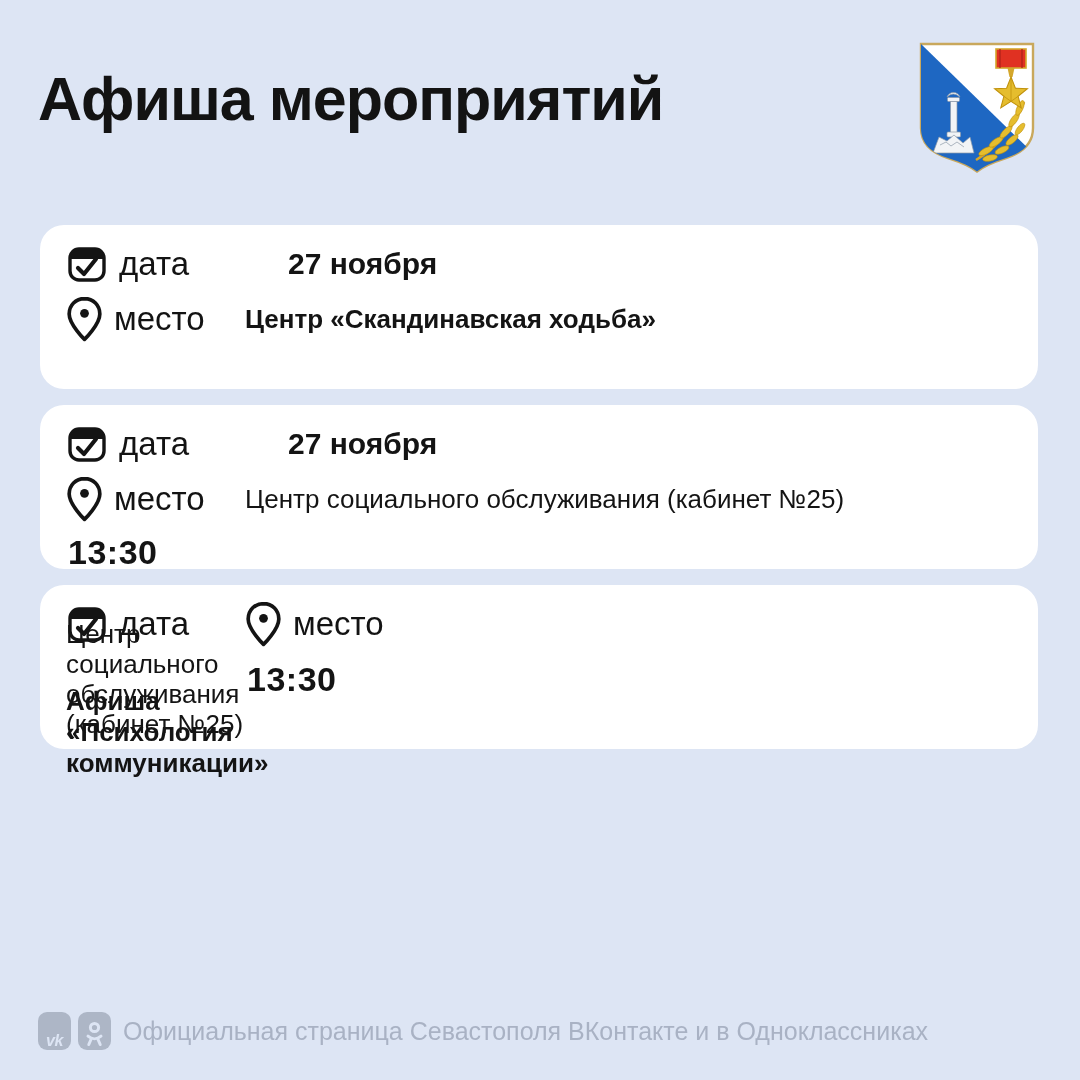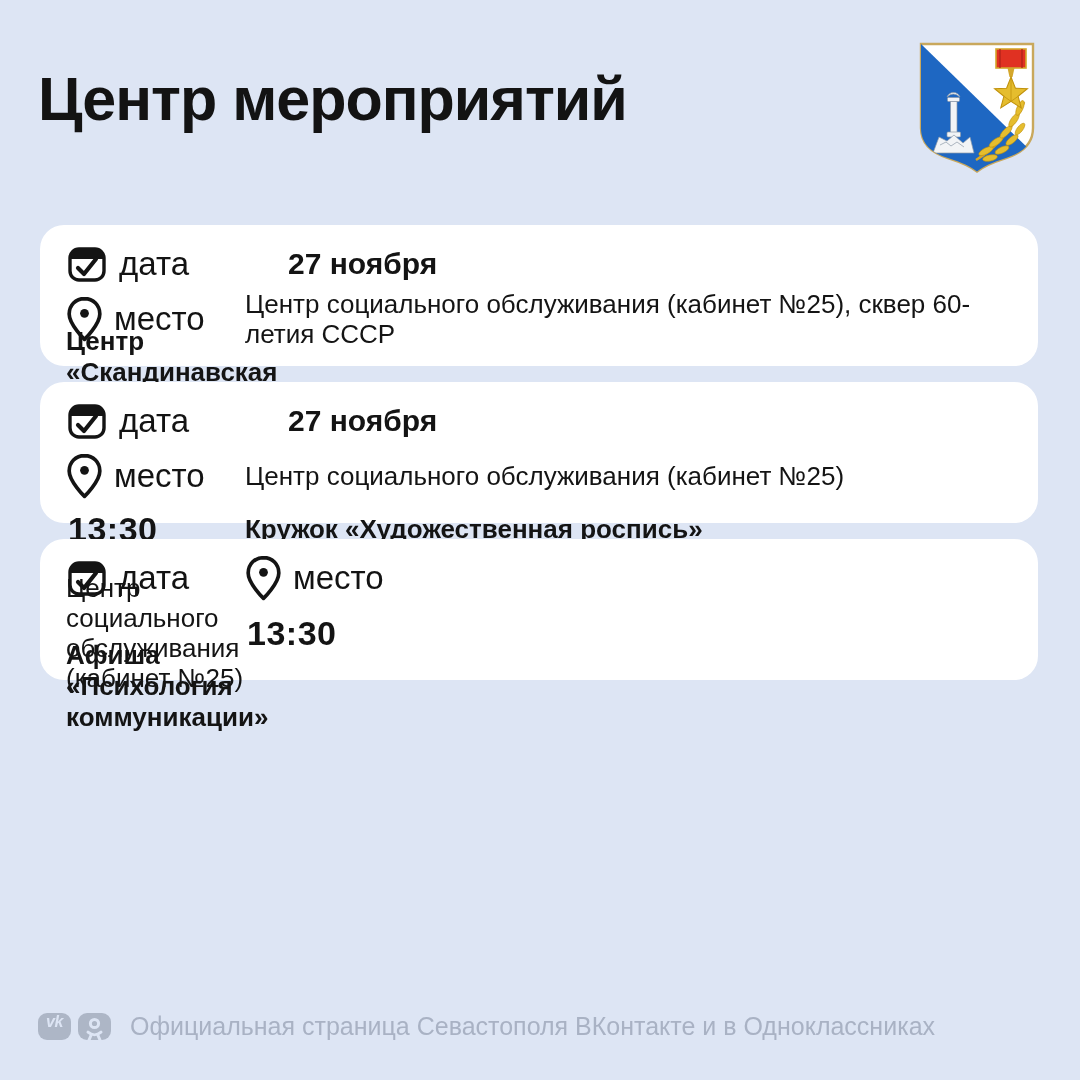--- a/index.html
+++ b/index.html
@@ -17,55 +17,55 @@
     color:#131313;margin:0;
   }
   .emblem{
     position:absolute;left:916px;top:40px;width:122px;height:136px;
   }
   .cards{
     position:absolute;left:40px;top:225px;width:998px;
     display:flex;flex-direction:column;gap:16px;
   }
   .card{
-    background:#ffffff;border-radius:24px;height:141px;
+    background:#ffffff;border-radius:24px;height:164px;
     box-sizing:border-box;padding:15px 26px 0 26px;
     display:grid;
     grid-template-columns:179px 1fr;
     grid-template-rows:48px 62px 44px;
     align-items:center;
   }
   .left-cell{display:flex;align-items:center;gap:11px;}
   .left-label{font-size:33px;font-weight:400;color:#131313;}
   .time{font-size:34px;font-weight:600;letter-spacing:0.5px;padding-left:2px;}
   .ev-date{font-size:30px;font-weight:700;margin-left:43px;}
   .ev-location{font-size:26px;font-weight:400;line-height:30px;}
   .ev-title{font-size:26px;font-weight:700;}
   .icon-box{display:inline-flex;align-items:center;justify-content:center;}
   .footer{
     position:absolute;left:38px;top:1012px;
     display:flex;align-items:center;gap:7px;
   }
   .soc-icon{
-    width:33px;height:27px;border-radius:9px;background:#adb6c6;
-    display:inline-flex;align-items:flex-start;justify-content:center;font-style:italic;
+    width:33px;height:38px;border-radius:9px;background:#adb6c6;
+    display:inline-flex;align-items:flex-end;justify-content:center;font-style:italic;
   }
   .footer-text{
-    margin-left:12px;
+    margin-left:5px;
     font-size:25px;color:#a9b2c4;font-weight:400;
   }
   .vk-glyph{
     color:#dde5f4;font-weight:800;font-size:16px;letter-spacing:-0.5px;
     text-transform:lowercase;
   }
 </style>
 </head>
 <body>
 
-<h1 class="page-title">Центр мероприятий</h1>
+<h1 class="page-title">Афиша мероприятий</h1>
 
 <div class="emblem">
   <svg width="122" height="136" viewBox="0 0 122 136" xmlns="http://www.w3.org/2000/svg">
     <defs>
       <clipPath id="shieldClip">
         <path d="M5,4 H117 V88 C117,104 106,113 90,118 C76,122.5 67,126.5 61,131.5 C55,126.5 46,122.5 32,118 C16,113 5,104 5,88 Z"></path>
       </clipPath>
     </defs>
 
     <path d="M5,4 H117 V88 C117,104 106,113 90,118 C76,122.5 67,126.5 61,131.5 C55,126.5 46,122.5 32,118 C16,113 5,104 5,88 Z" fill="#ffffff" stroke="#c9a85c" stroke-width="2.4"></path>
@@ -124,21 +124,20 @@
     <div class="ev-date">27 ноября</div>
     <div class="left-cell">
       <span class="icon-box">
         <svg width="37" height="47" viewBox="0 0 36 46">
             <path d="M18,2.5 C9.4,2.5 3,9.2 3,17.6 C3,27.8 18,42.5 18,42.5 C18,42.5 33,27.8 33,17.6 C33,9.2 26.6,2.5 18,2.5 Z" fill="none" stroke="#141414" stroke-width="3.6" stroke-linejoin="round"></path>
             <circle cx="18" cy="17" r="4.3" fill="#141414"></circle>
           </svg>
       </span>
       <span class="left-label">место</span>
     </div>
-    <div class="ev-location">Центр социального обслуживания (кабинет №25), сквер 60-летия СССР</div>
     <div class="ev-title">Центр «Скандинавская ходьба»</div>
   </section>
 
   <section class="card">
     <div class="left-cell">
       <span class="icon-box">
         <svg width="42" height="42" viewBox="0 0 42 42">
             <path d="M4,16 L38,16 L38,14 Q38,6 29,6 L13,6 Q4,6 4,14 Z" fill="#141414"></path>
             <rect x="4" y="6" width="34" height="31" rx="9" fill="none" stroke="#141414" stroke-width="3.4"></rect>
             <path d="M12,25 L18,31 L30,16" fill="none" stroke="#141414" stroke-width="4.2" stroke-linecap="round" stroke-linejoin="round"></path>
@@ -151,21 +150,20 @@
       <span class="icon-box">
         <svg width="37" height="47" viewBox="0 0 36 46">
             <path d="M18,2.5 C9.4,2.5 3,9.2 3,17.6 C3,27.8 18,42.5 18,42.5 C18,42.5 33,27.8 33,17.6 C33,9.2 26.6,2.5 18,2.5 Z" fill="none" stroke="#141414" stroke-width="3.6" stroke-linejoin="round"></path>
             <circle cx="18" cy="17" r="4.3" fill="#141414"></circle>
           </svg>
       </span>
       <span class="left-label">место</span>
     </div>
     <div class="ev-location">Центр социального обслуживания (кабинет №25)</div>
     <div class="time">13:30</div>
-    <div class="ev-title">Кружок «Художественная роспись»</div>
   </section>
 
   <section class="card">
     <div class="left-cell">
       <span class="icon-box">
         <svg width="42" height="42" viewBox="0 0 42 42">
             <path d="M4,16 L38,16 L38,14 Q38,6 29,6 L13,6 Q4,6 4,14 Z" fill="#141414"></path>
             <rect x="4" y="6" width="34" height="31" rx="9" fill="none" stroke="#141414" stroke-width="3.4"></rect>
             <path d="M12,25 L18,31 L30,16" fill="none" stroke="#141414" stroke-width="4.2" stroke-linecap="round" stroke-linejoin="round"></path>
           </svg>

